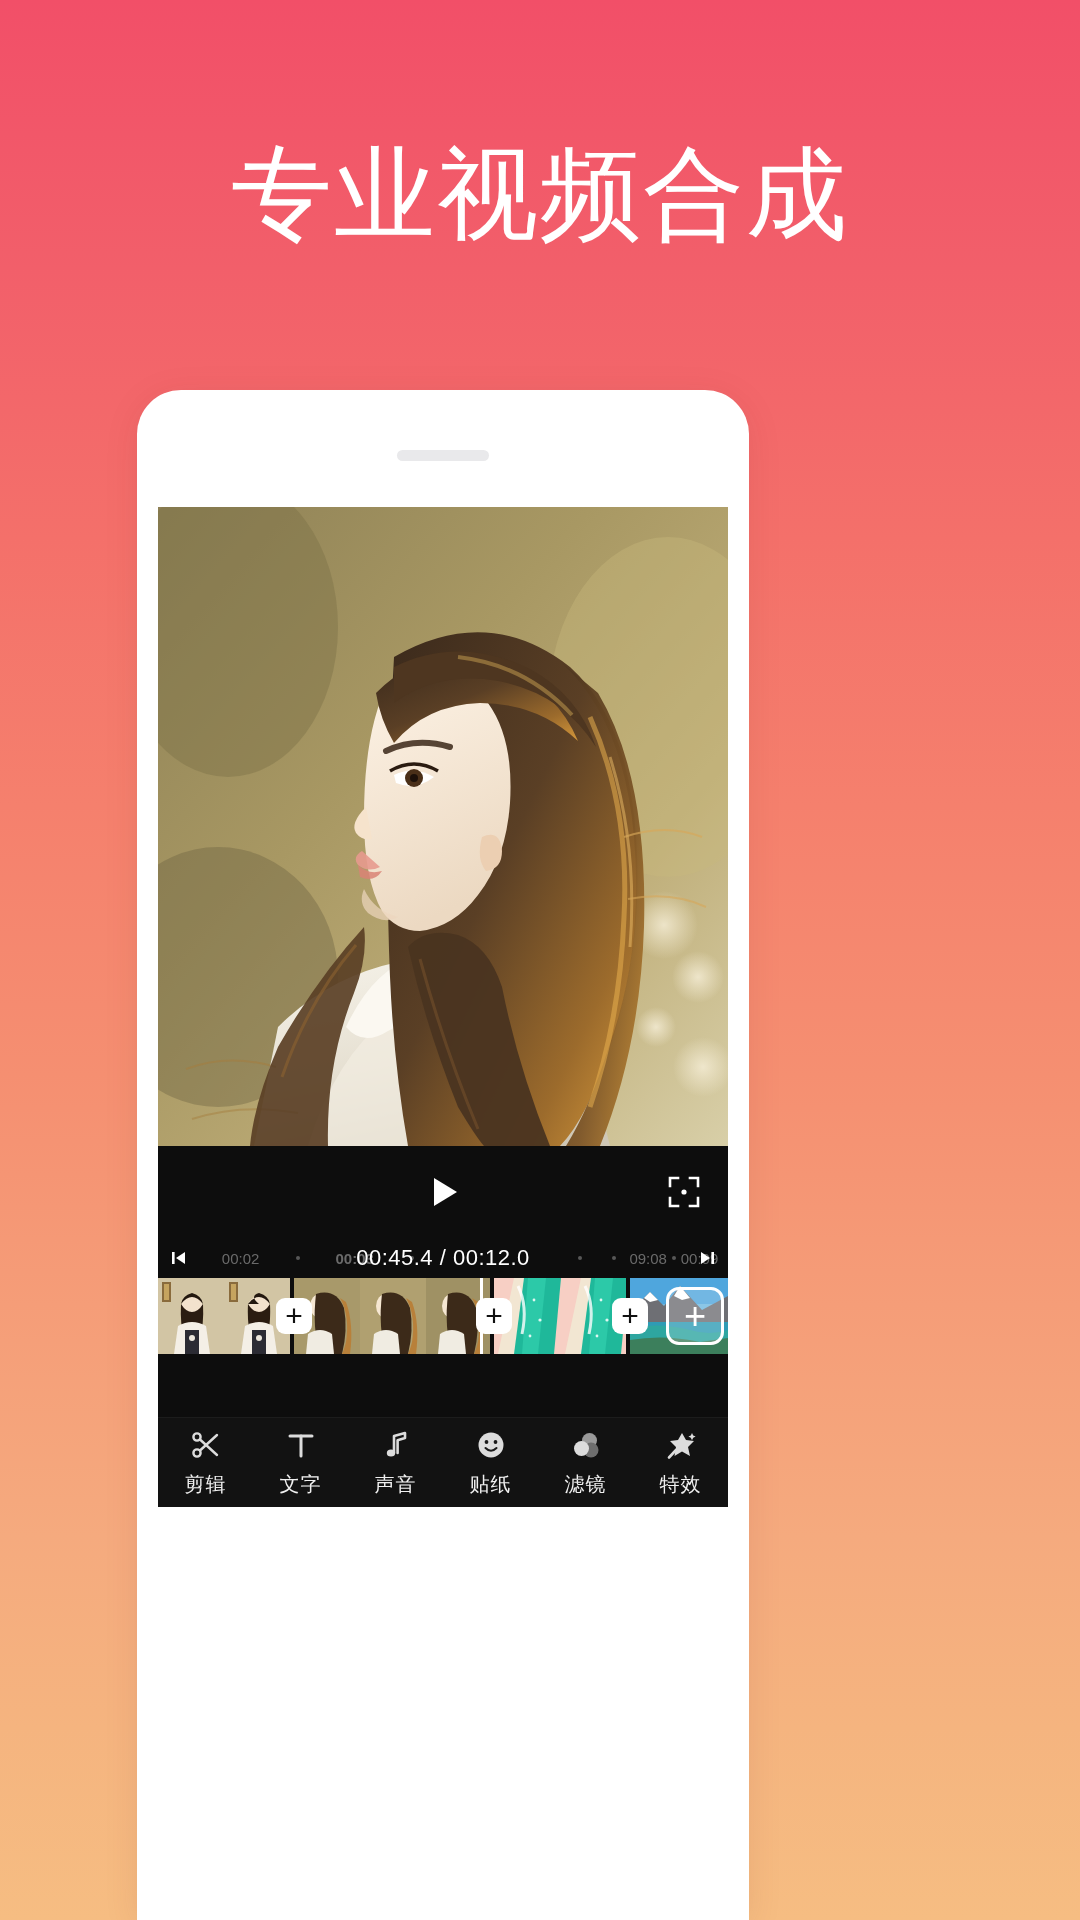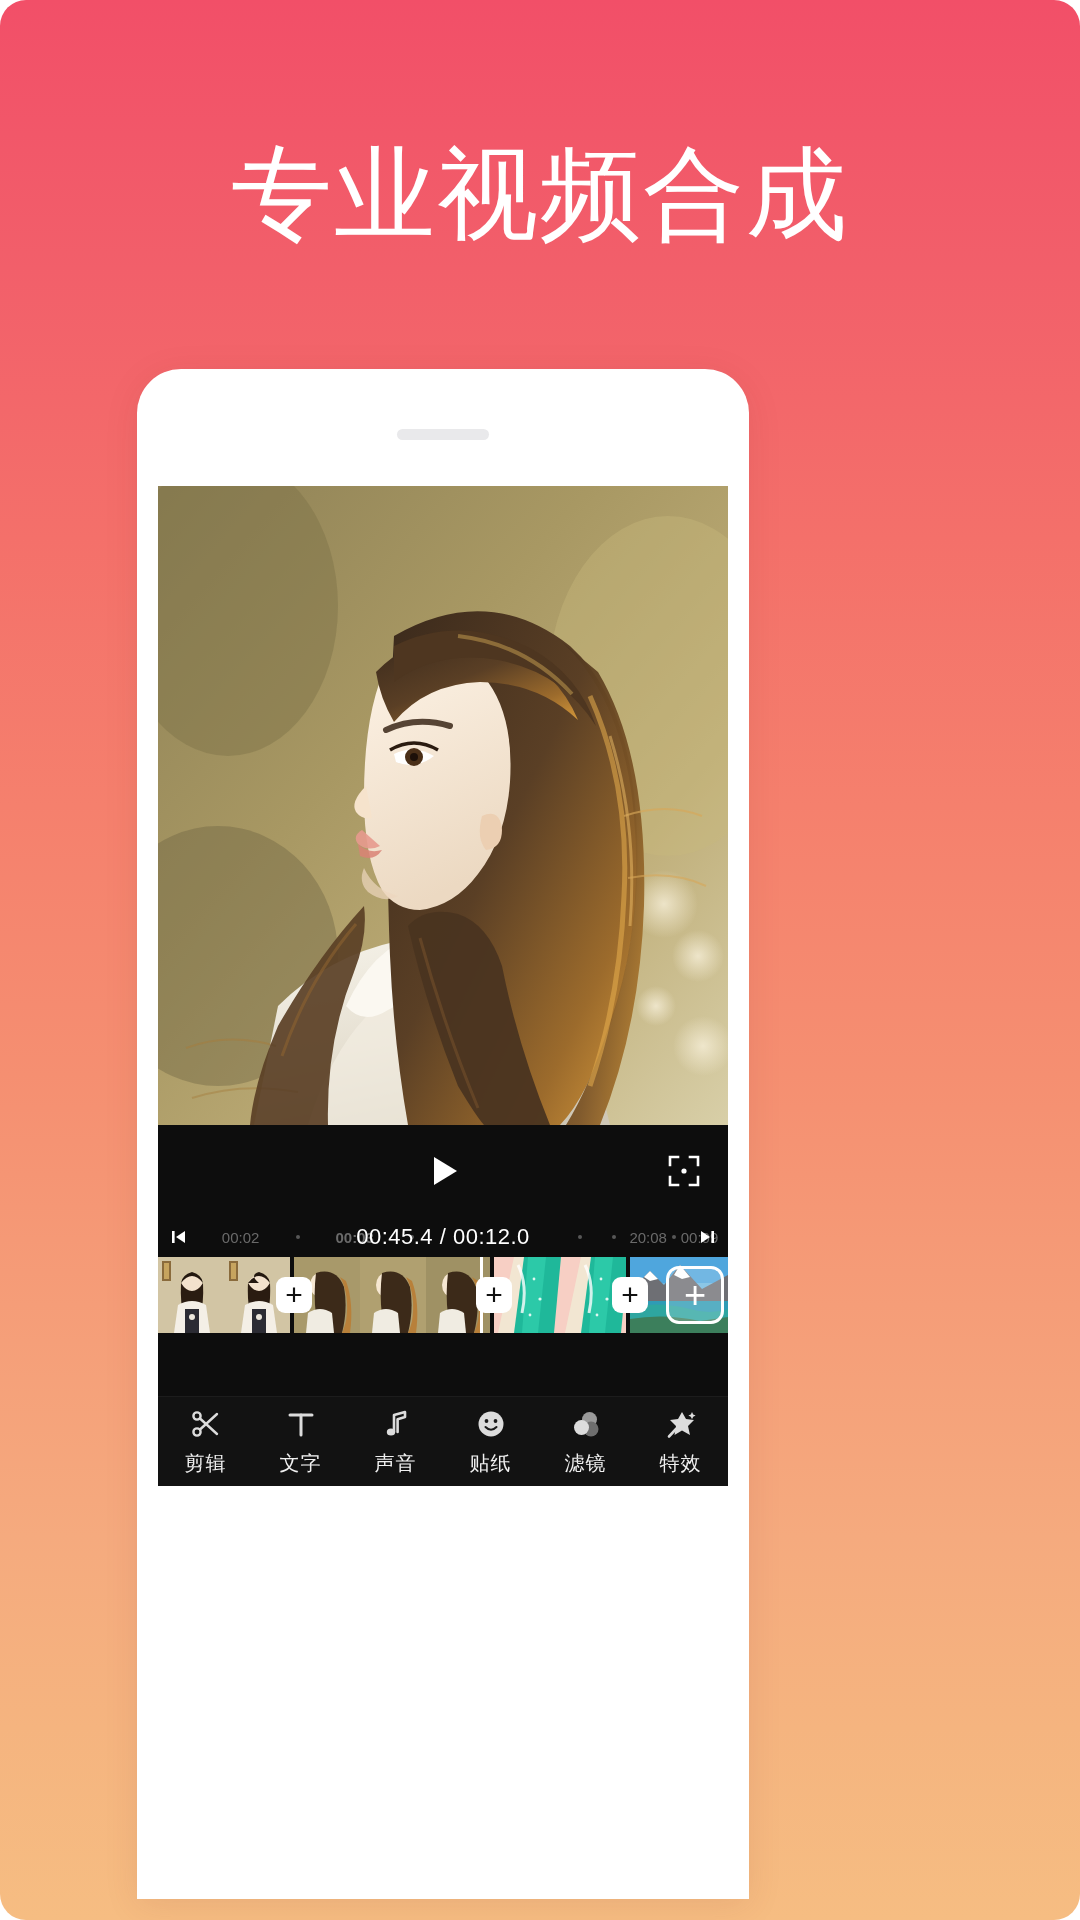--- a/index.html
+++ b/index.html
@@ -13,38 +13,37 @@
     background:linear-gradient(180deg,
       #f24f68 0%,
       #f25f6a 14%,
       #f4706a 28%,
       #f5806d 42%,
       #f58f71 56%,
       #f59d78 68%,
       #f5aa7e 80%,
       #f5b47f 90%,
       #f6bd82 100%);
-    border-radius:26px;
   }
 
   
   .headline {
     position:absolute; left:0; top:138px; width:1080px;
     text-align:center;
     color:#ffffff;
     font-size:101px;
     line-height:1.12;
     letter-spacing:2px;
     font-weight:400;
     white-space:nowrap;
   }
 
   
   .phone {
-    position:absolute; left:137px; top:369px;
+    position:absolute; left:137px; top:390px;
     width:612px; height:1530px;
     background:#ffffff;
     border-radius:44px 44px 0 0;
     box-shadow:0 6px 34px rgba(120,40,40,0.10);
   }
   .speaker {
     position:absolute; left:50%; top:60px; transform:translateX(-50%);
     width:92px; height:11px; border-radius:6px;
     background:#e9e9eb;
   }
@@ -302,21 +301,21 @@
 
         <div class="tick-label" style="left:14.5%;">00:02</div>
         <div class="tick-dot" style="left:24.5%;"></div>
         <div class="tick-label" style="left:34.5%;font-weight:bold;">00:03</div>
         <div class="tick-dot" style="left:44.5%;"></div>
 
         <div class="current-time">00:45.4 / 00:12.0</div>
 
         <div class="tick-dot" style="left:74.0%;"></div>
         <div class="tick-dot" style="left:80.0%;"></div>
-        <div class="tick-label" style="left:86.0%;">20:08</div>
+        <div class="tick-label" style="left:86.0%;">09:08</div>
         <div class="tick-dot" style="left:90.5%;"></div>
         <div class="tick-label" style="left:95.0%;">00:09</div>
 
         <div class="skip skip-next">
           <svg viewBox="0 0 20 20">
             <polygon points="4,4 4,16 13,10" fill="#ffffff"></polygon>
             <rect x="14.4" y="4" width="2.6" height="12" fill="#ffffff"></rect>
           </svg>
         </div>
       </div>

